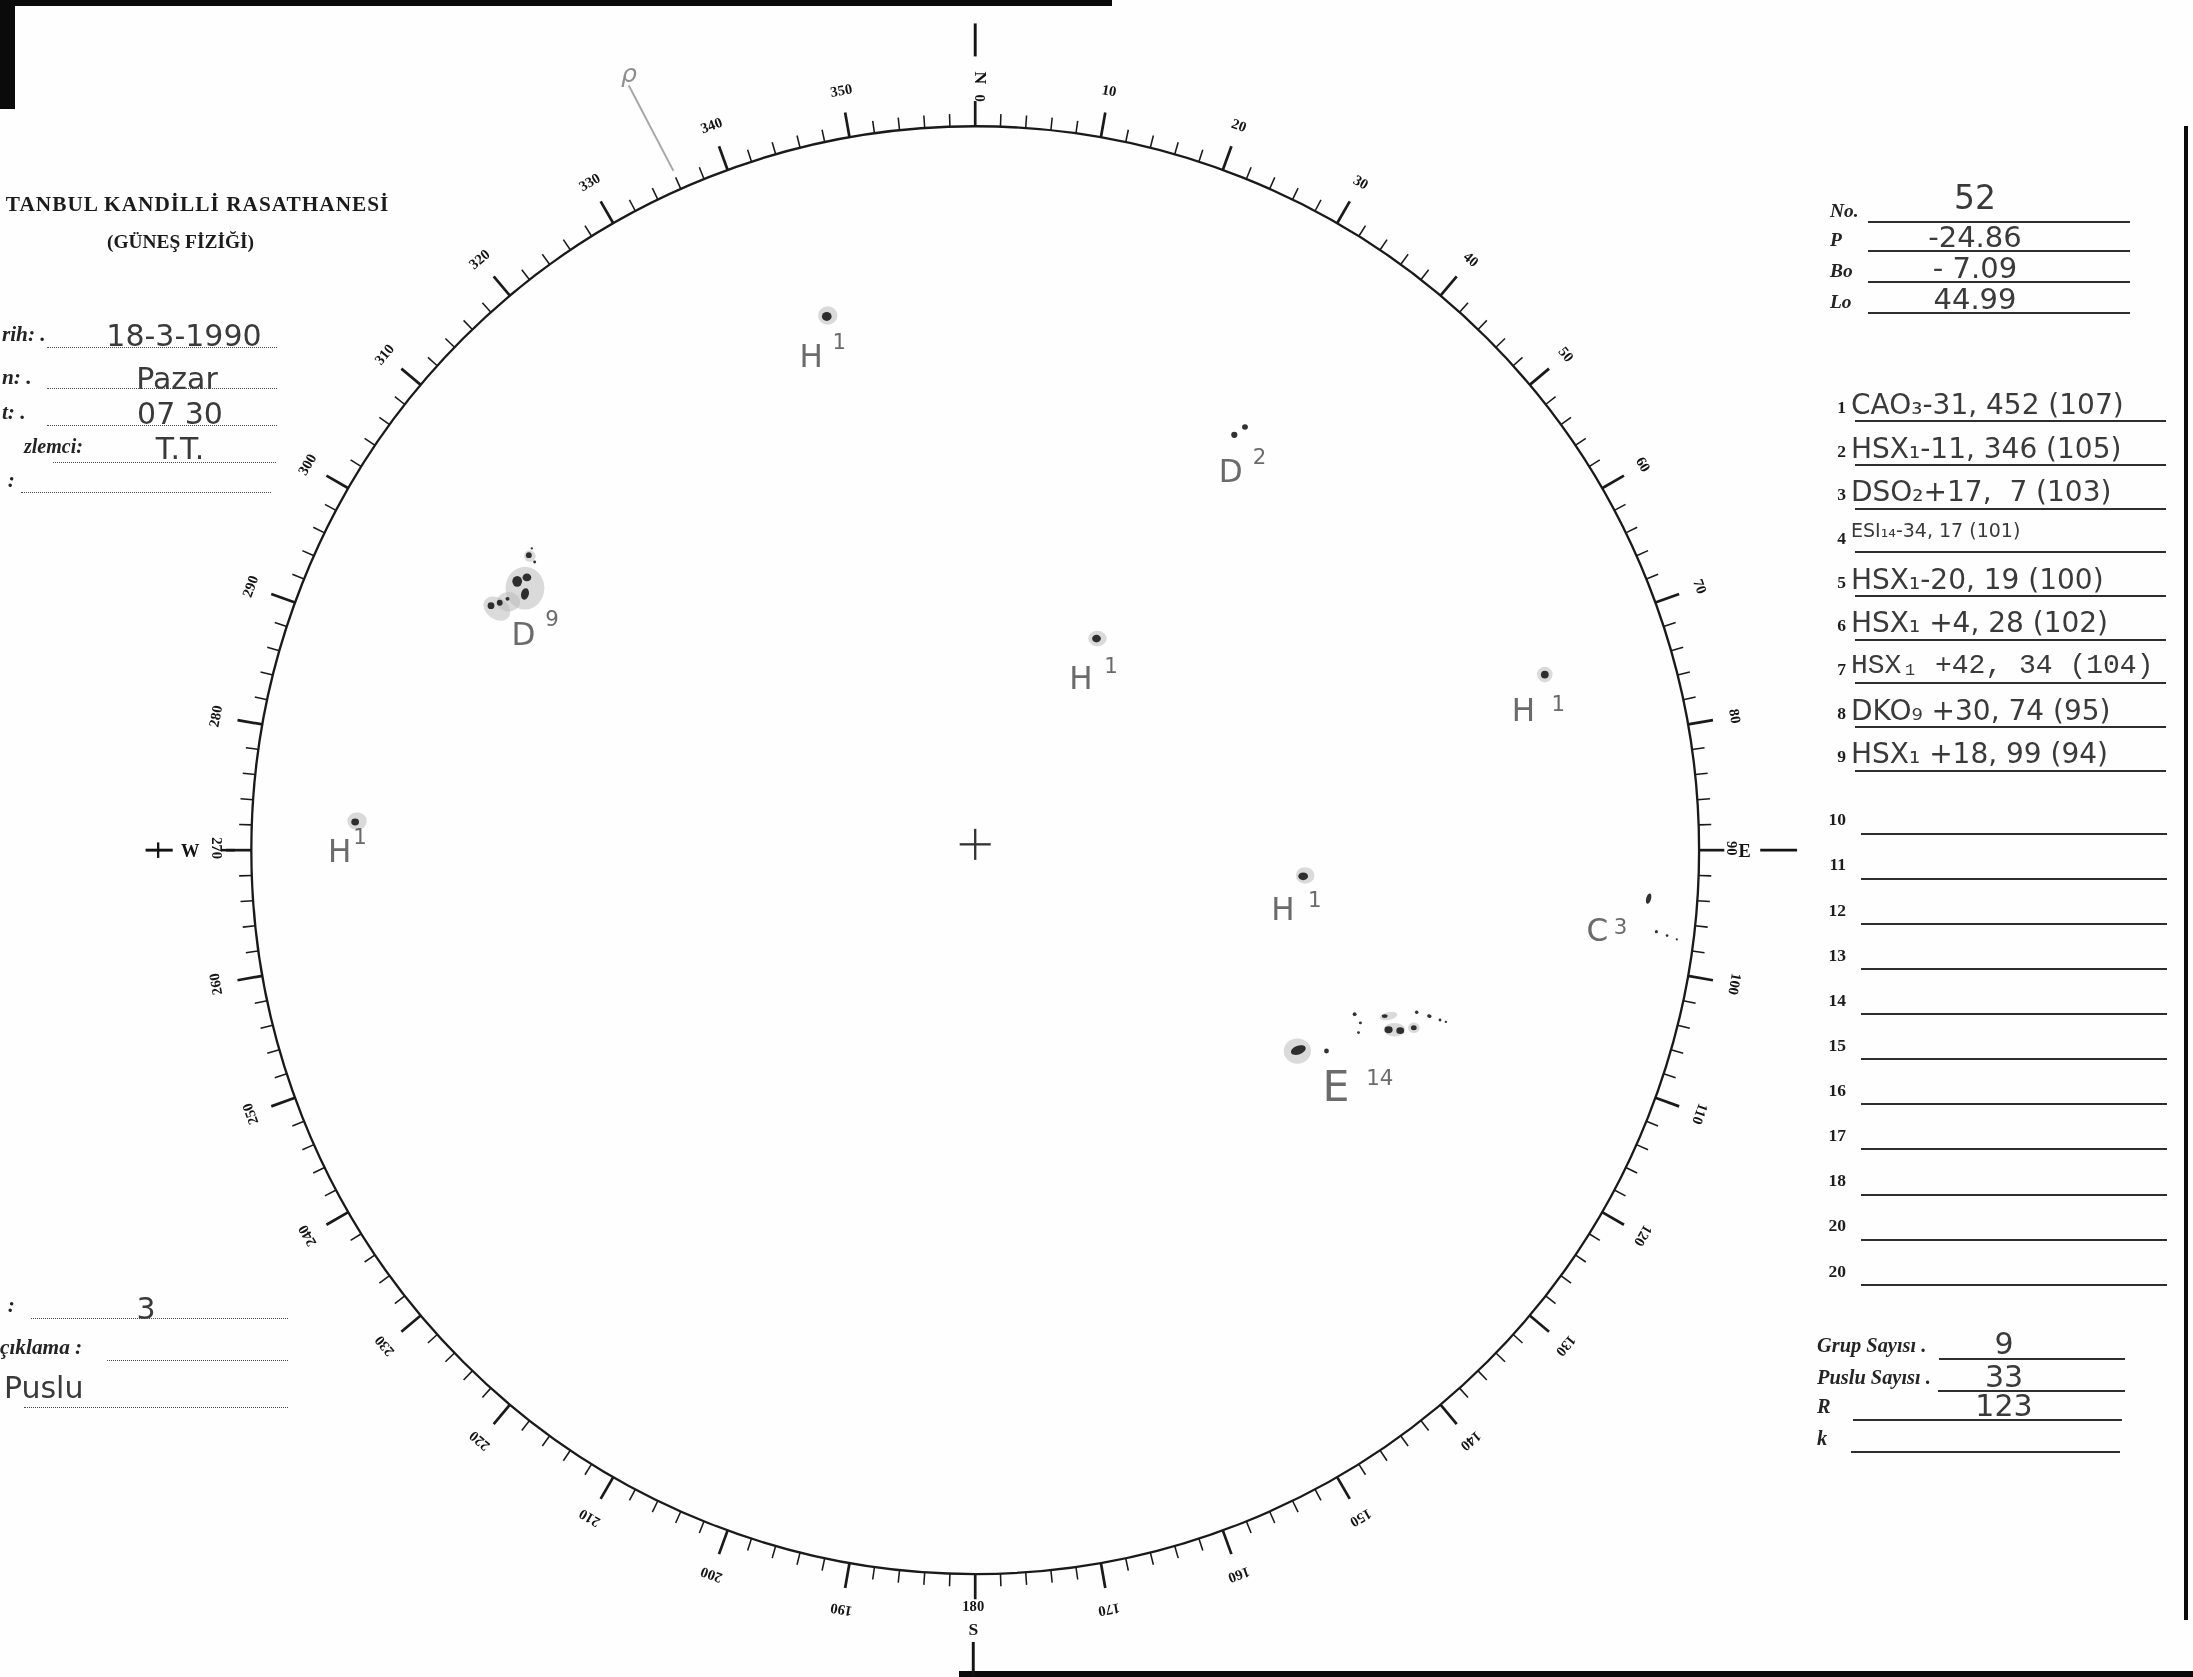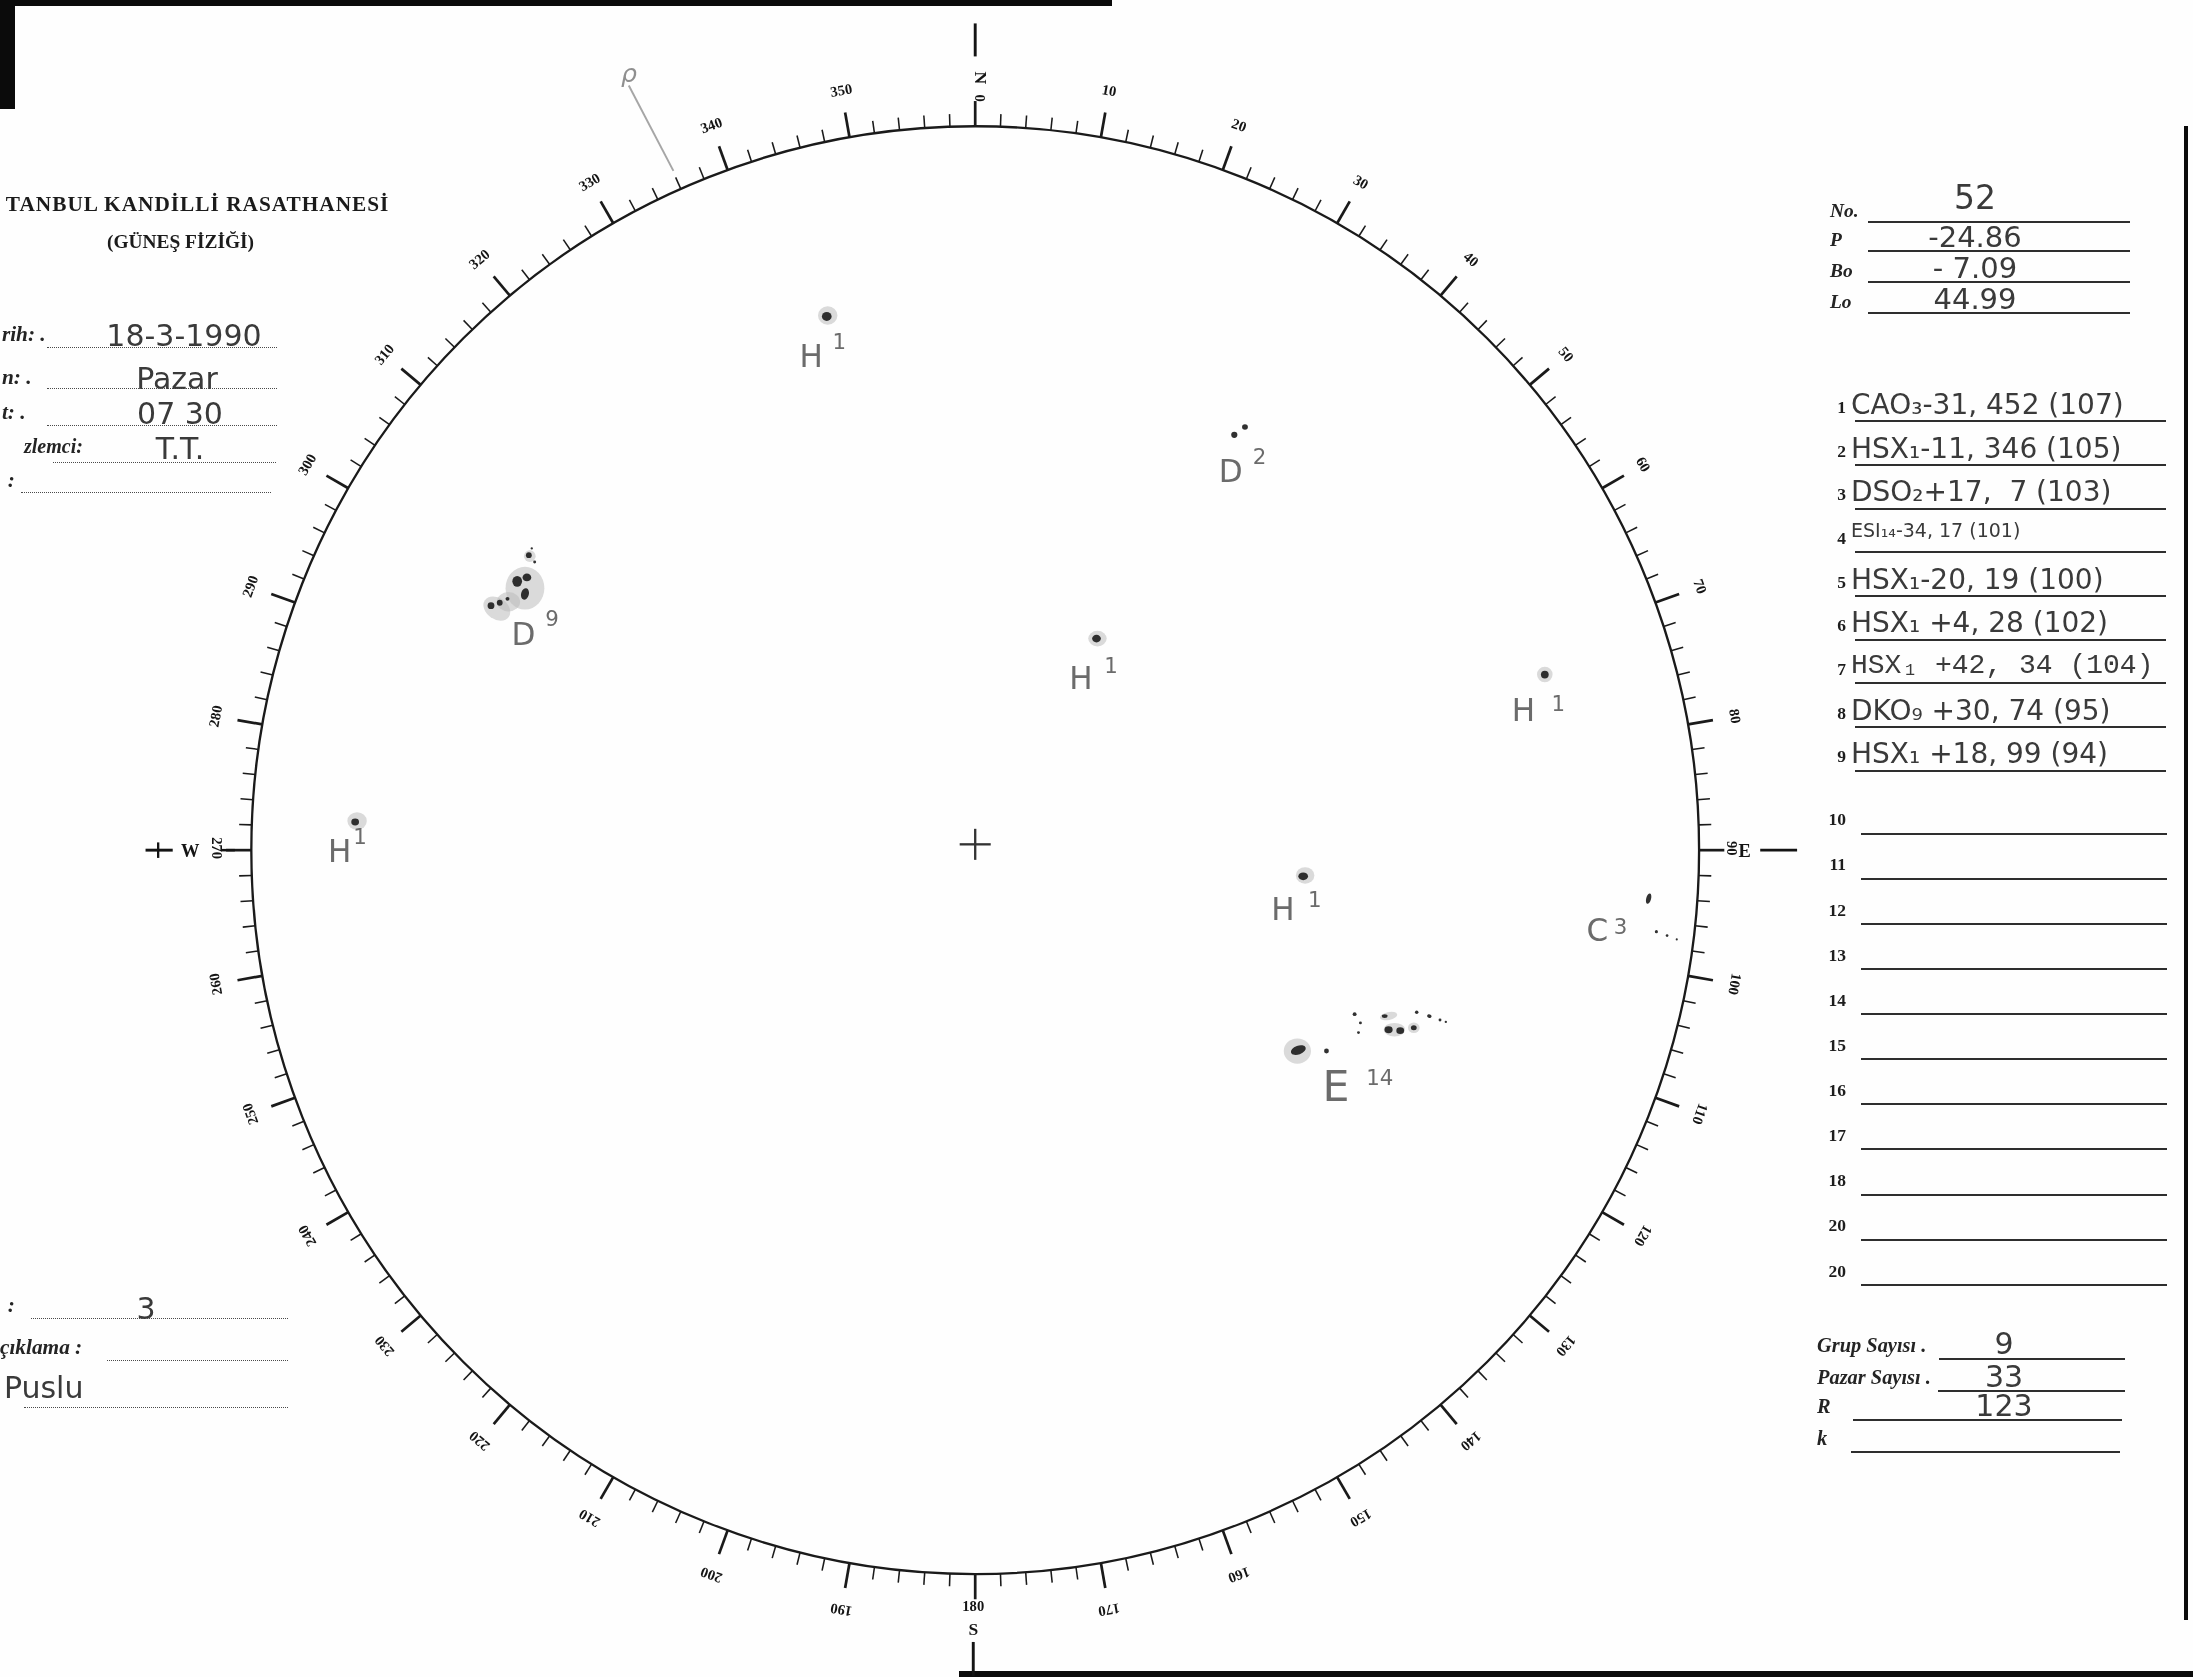--- a/index.html
+++ b/index.html
@@ -118,21 +118,21 @@
       <div class="solidline" style="left:1861px;top:1194px;width:306px;height:1.9px;"></div>
       <div class="printed" style="position:absolute;left:1817px;top:1215px;width:29px;text-align:right;font-size:17.5px;">20</div>
       <div class="solidline" style="left:1861px;top:1239px;width:306px;height:1.9px;"></div>
       <div class="printed" style="position:absolute;left:1817px;top:1261px;width:29px;text-align:right;font-size:17.5px;">20</div>
       <div class="solidline" style="left:1861px;top:1284px;width:306px;height:1.9px;"></div>
     </div>
   <div id="summary">
       <div class="printed-italic" style="position:absolute;left:1817px;top:1334px;font-size:20.4px;">Grup Sayısı .</div>
       <div class="solidline" style="left:1939px;top:1358px;width:186px;height:1.9px;"></div>
       <div class="hand center-x" style="position:absolute;left:2004px;top:1326px;font-size:30px;">9</div>
-      <div class="printed-italic" style="position:absolute;left:1817px;top:1366px;font-size:20.4px;">Pazar Sayısı .</div>
+      <div class="printed-italic" style="position:absolute;left:1817px;top:1366px;font-size:20.4px;">Puslu Sayısı .</div>
       <div class="solidline" style="left:1938px;top:1390px;width:187px;height:1.9px;"></div>
       <div class="hand center-x" style="position:absolute;left:2004px;top:1359px;font-size:30px;">33</div>
       <div class="printed-italic" style="position:absolute;left:1817px;top:1395px;font-size:20.4px;">R</div>
       <div class="solidline" style="left:1853px;top:1419px;width:269px;height:1.9px;"></div>
       <div class="hand center-x" style="position:absolute;left:2004px;top:1388px;font-size:30px;">123</div>
       <div class="printed-italic" style="position:absolute;left:1817px;top:1427px;font-size:20.4px;">k</div>
       <div class="solidline" style="left:1851px;top:1451px;width:269px;height:1.9px;"></div>
     </div>
 
   <svg id="disk" width="2193" height="1678" viewBox="0 0 2260 1729" style="position:absolute;left:0;top:0;">

